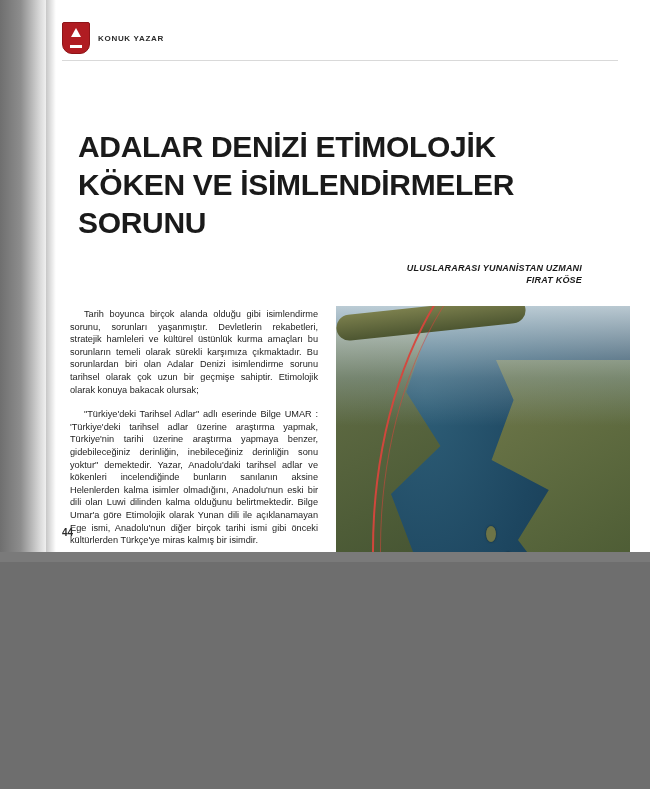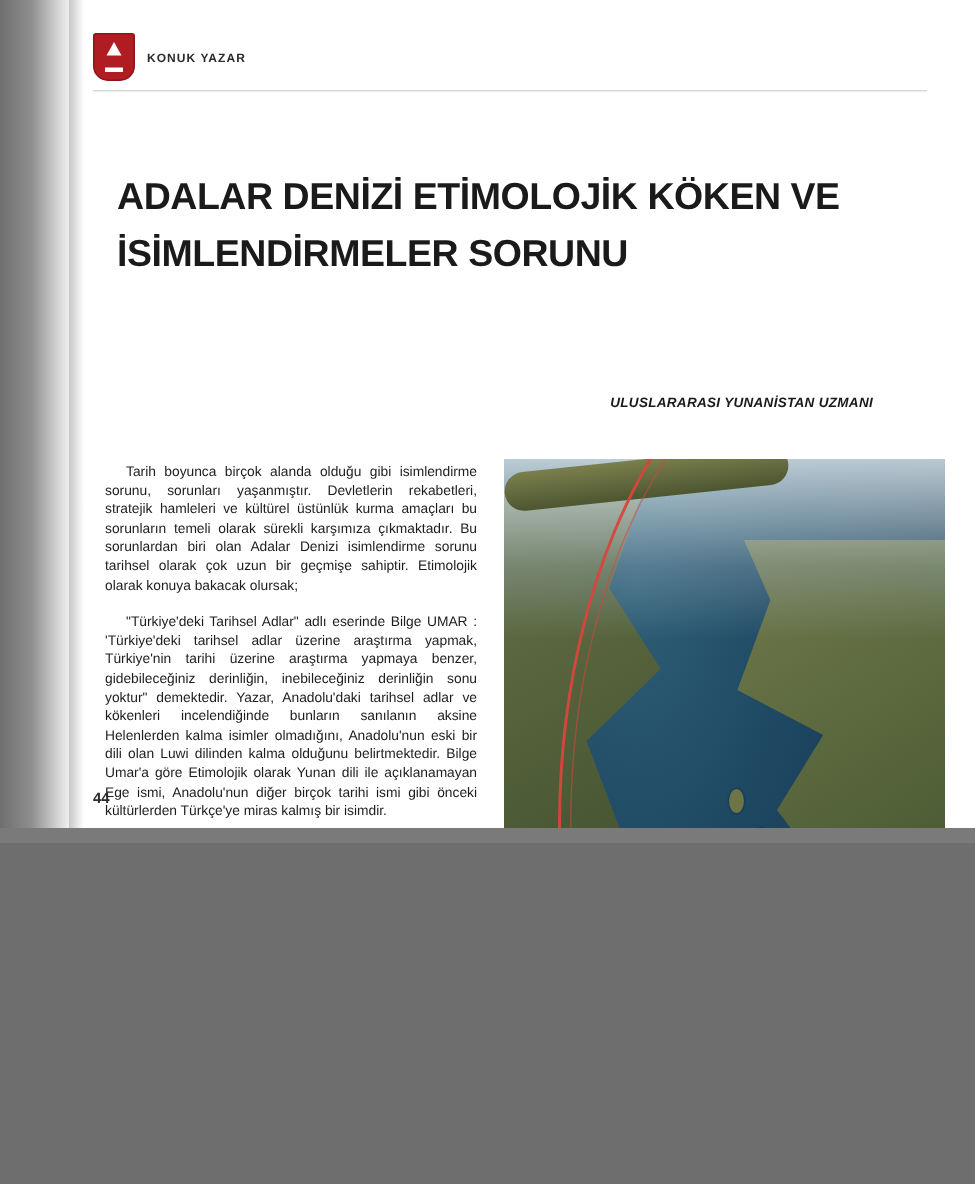--- a/index.html
+++ b/index.html
@@ -92,23 +92,23 @@
     top: 60px;
     width: 556px;
     height: 1px;
     background: #d9d9d9;
   }
 
   
   .title {
     position: absolute;
     left: 78px;
-    top: 112px;
+    top: 128px;
     width: 520px;
-    font-size: 25px;
+    font-size: 30px;
     line-height: 38px;
     font-weight: bold;
     letter-spacing: -0.3px;
     color: #1a1a1a;
     text-transform: uppercase;
   }
   .byline {
     position: absolute;
     right: 68px;
     top: 262px;
@@ -307,20 +307,21 @@
   <div class="header">
     <div class="logo"></div>
     <div class="header-label">KONUK YAZAR</div>
   </div>
   <div class="header-rule"></div>
 
   <div class="title">ADALAR DENİZİ ETİMOLOJİK KÖKEN VE İSİMLENDİRMELER SORUNU</div>
 
   <div class="byline">
     <div>ULUSLARARASI YUNANİSTAN UZMANI</div>
+    <div>FIRAT KÖSE</div>
   </div>
 
   <div class="col">
     <p>Tarih boyunca birçok alanda olduğu gibi isimlendirme sorunu, sorunları yaşanmıştır. Devletlerin rekabetleri, stratejik hamleleri ve kültürel üstünlük kurma amaçları bu sorunların temeli olarak sürekli karşımıza çıkmaktadır. Bu sorunlardan biri olan Adalar Denizi isimlendirme sorunu tarihsel olarak çok uzun bir geçmişe sahiptir. Etimolojik olarak konuya bakacak olursak;</p>
     <p>"Türkiye'deki Tarihsel Adlar" adlı eserinde Bilge UMAR : 'Türkiye'deki tarihsel adlar üzerine araştırma yapmak, Türkiye'nin tarihi üzerine araştırma yapmaya benzer, gidebileceğiniz derinliğin, inebileceğiniz derinliğin sonu yoktur" demektedir. Yazar, Anadolu'daki tarihsel adlar ve kökenleri incelendiğinde bunların sanılanın aksine Helenlerden kalma isimler olmadığını, Anadolu'nun eski bir dili olan Luwi dilinden kalma olduğunu belirtmektedir. Bilge Umar'a göre Etimolojik olarak Yunan dili ile açıklanamayan Ege ismi, Anadolu'nun diğer birçok tarihi ismi gibi önceki kültürlerden Türkçe'ye miras kalmış bir isimdir.</p>
   </div>
 
   <div class="inset-map">
     <div class="im-sea"></div>
     <div class="im-landmass im-greece"></div>

